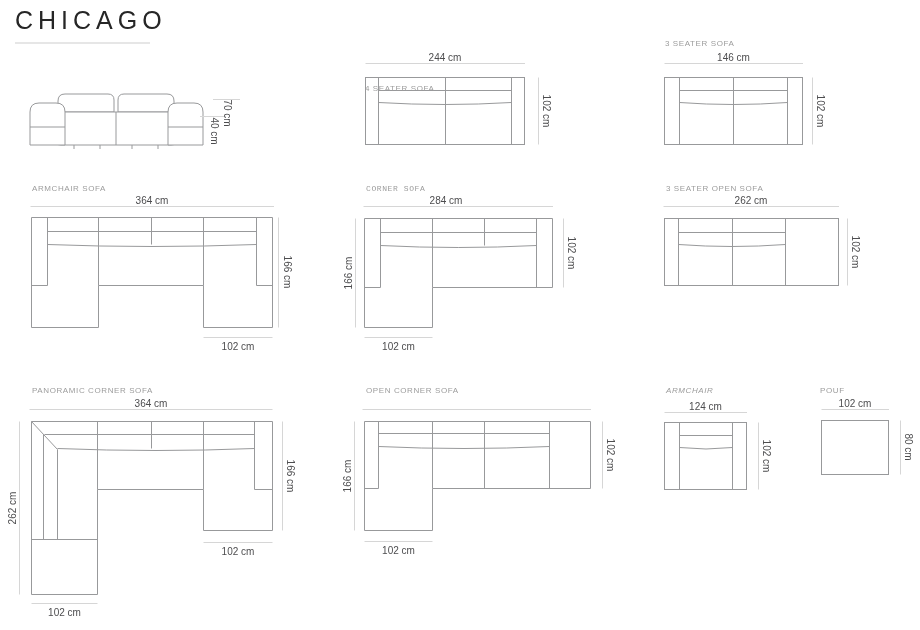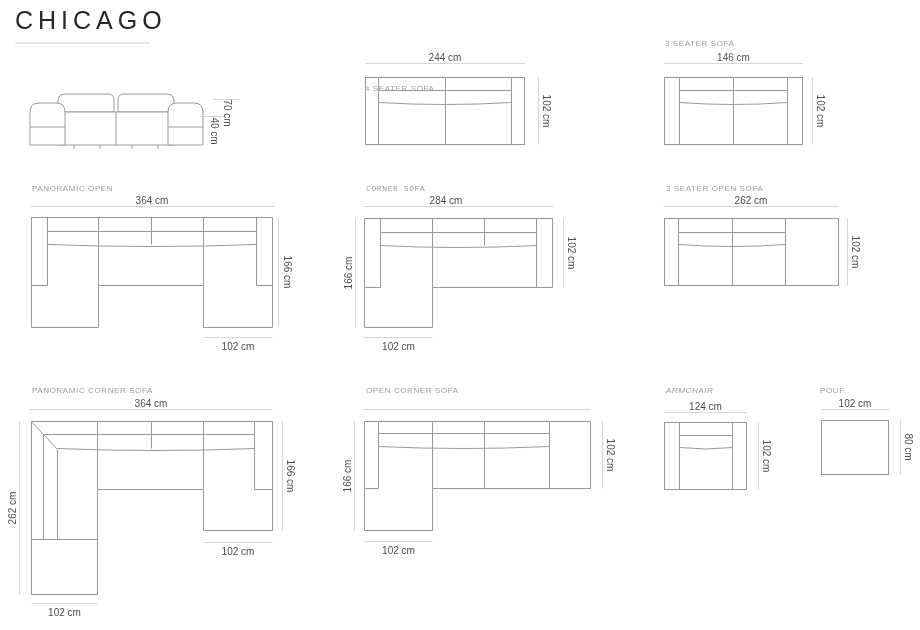--- a/index.html
+++ b/index.html
@@ -114,21 +114,21 @@
   <span class="dv" style="left:214px;top:131px;">40 cm</span>
 
   <span class="lbl" style="left:365px;top:39px;margin-top:45px;">4 SEATER SOFA</span>
   <span class="dh" style="left:365px;top:52px;width:160px;">244 cm</span>
   <span class="dv" style="left:546px;top:111px;">102 cm</span>
 
   <span class="lbl" style="left:665px;top:39px;">3 SEATER SOFA</span>
   <span class="dh" style="left:664px;top:52px;width:139px;">146 cm</span>
   <span class="dv" style="left:820px;top:111px;">102 cm</span>
 
-  <span class="lbl" style="left:32px;top:184px;">PANORAMIC OPEN</span>
+  <span class="lbl" style="left:32px;top:184px;">ARMCHAIR SOFA</span>
   <span class="dh" style="left:30px;top:195px;width:244px;">364 cm</span>
   <span class="dv" style="left:287px;top:272px;">166 cm</span>
   <span class="dh" style="left:203px;top:341px;width:70px;">102 cm</span>
 
   <span class="lbl" style="left:366px;top:184px;font-family:Liberation Mono, monospace;">CORNER SOFA</span>
   <span class="dh" style="left:351px;top:195px;width:190px;">284 cm</span>
   <span class="dvl" style="left:348px;top:273px;">166 cm</span>
   <span class="dv" style="left:571px;top:253px;">102 cm</span>
   <span class="dh" style="left:364px;top:341px;width:69px;">102 cm</span>
 

